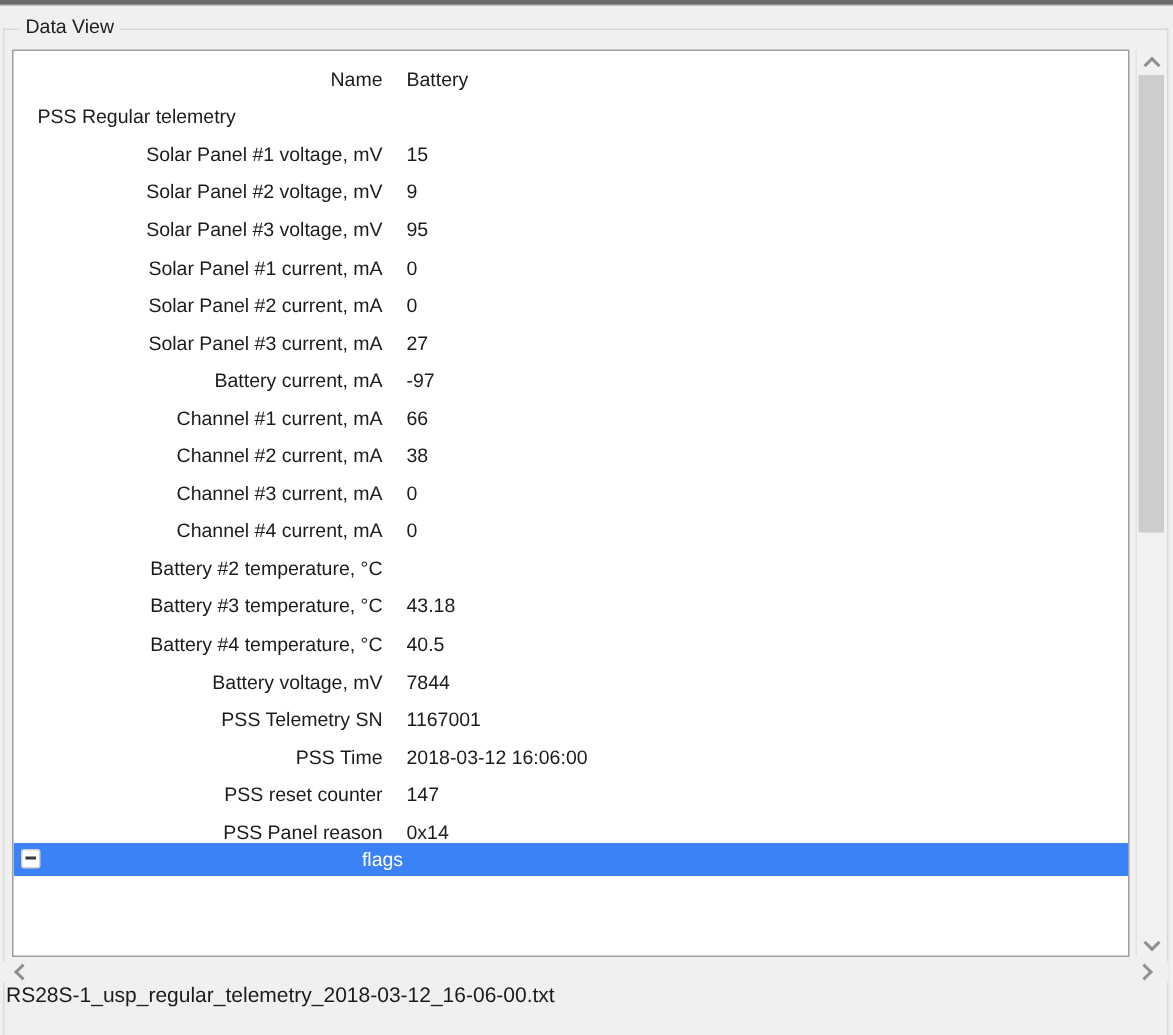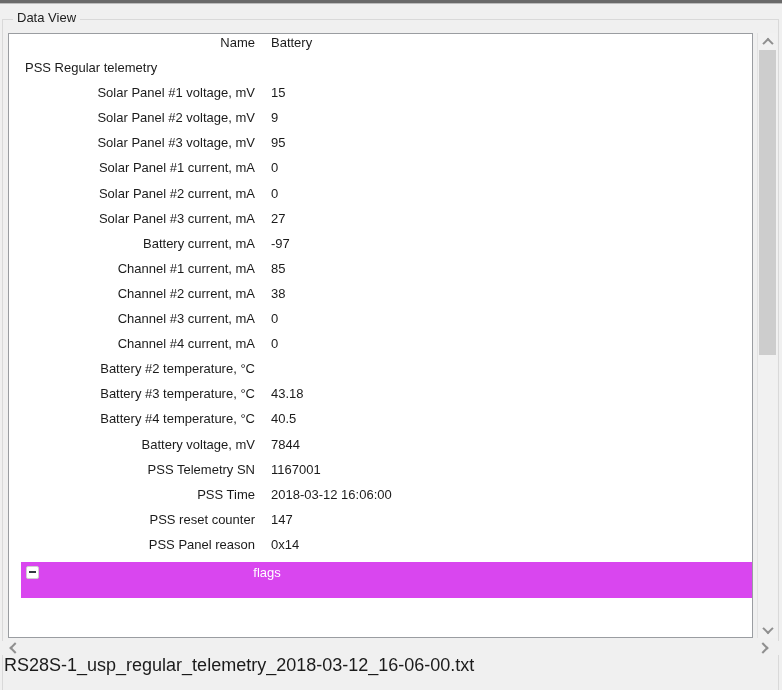--- a/index.html
+++ b/index.html
@@ -23,31 +23,31 @@
     background:#f0f0f0;padding:0 4px;font-size:13px;color:#202020;
     line-height:16px;z-index:3;text-align:center;
   }
   .data-panel{
     position:absolute;left:8px;top:33px;width:745px;height:605px;
     background:#ffffff;border:1px solid #9a9da1;box-sizing:border-box;
     z-index:2;overflow:hidden;
   }
   .rows{padding-top:1px;}
   .row{
-    height:25.1px;display:flex;align-items:flex-start;font-size:13px;
+    height:25.1px;display:flex;align-items:flex-end;font-size:13px;
   }
   .cell-label{
     width:246px;text-align:right;white-space:nowrap;color:#1b1b1b;
   }
   .cell-value{
     margin-left:16px;flex:1;text-align:left;white-space:nowrap;color:#1b1b1b;
   }
   .flags-row{
-    position:relative;height:36px;background:#d946ef;
-    display:flex;align-items:center;color:#ffffff;margin-left:12px;
+    position:relative;height:22px;background:#3b82f6;
+    display:flex;align-items:center;color:#ffffff;
   }
   .collapse-box{
     position:absolute;left:5px;top:4px;width:13px;height:13px;
     background:#ffffff;border:1px solid #d0d0d0;border-radius:2px;
     box-sizing:border-box;display:flex;align-items:center;justify-content:center;
   }
   .minus-glyph{display:block;width:7px;height:2px;background:#333a40;}
   .flags-label-box{
     position:absolute;left:0;top:0;width:492px;height:21px;
     display:flex;align-items:center;justify-content:center;
@@ -74,21 +74,21 @@
     display:flex;align-items:center;justify-content:center;}
   .hscroll-btn-right{position:absolute;right:8px;top:0;width:16px;height:14px;
     display:flex;align-items:center;justify-content:center;}
   .chev{display:inline-block;width:6px;height:6px;
     border-left:2px solid #8f8f8f;border-top:2px solid #8f8f8f;}
   .chev.up{transform:rotate(45deg) translate(1px,1px);}
   .chev.down{transform:rotate(225deg) translate(1px,1px);}
   .chev.left{transform:rotate(-45deg);}
   .chev.right{transform:rotate(135deg);}
   .status-filename{
-    position:absolute;left:4px;top:655px;font-size:18px;color:#1b1b1b;
+    position:absolute;left:4px;top:655px;font-size:14px;color:#1b1b1b;
     white-space:nowrap;
   }
 </style>
 </head>
 <body>
 
 <div class="top-divider"></div>
 
 <div class="groupbox"></div>
 <span class="groupbox-label">Data View</span>
@@ -125,21 +125,21 @@
       <div class="row">
         <div class="cell-label">Solar Panel #3 current, mA</div>
         <div class="cell-value">27</div>
       </div>
       <div class="row">
         <div class="cell-label">Battery current, mA</div>
         <div class="cell-value">-97</div>
       </div>
       <div class="row">
         <div class="cell-label">Channel #1 current, mA</div>
-        <div class="cell-value">85</div>
+        <div class="cell-value">66</div>
       </div>
       <div class="row">
         <div class="cell-label">Channel #2 current, mA</div>
         <div class="cell-value">38</div>
       </div>
       <div class="row">
         <div class="cell-label">Channel #3 current, mA</div>
         <div class="cell-value">0</div>
       </div>
       <div class="row">

